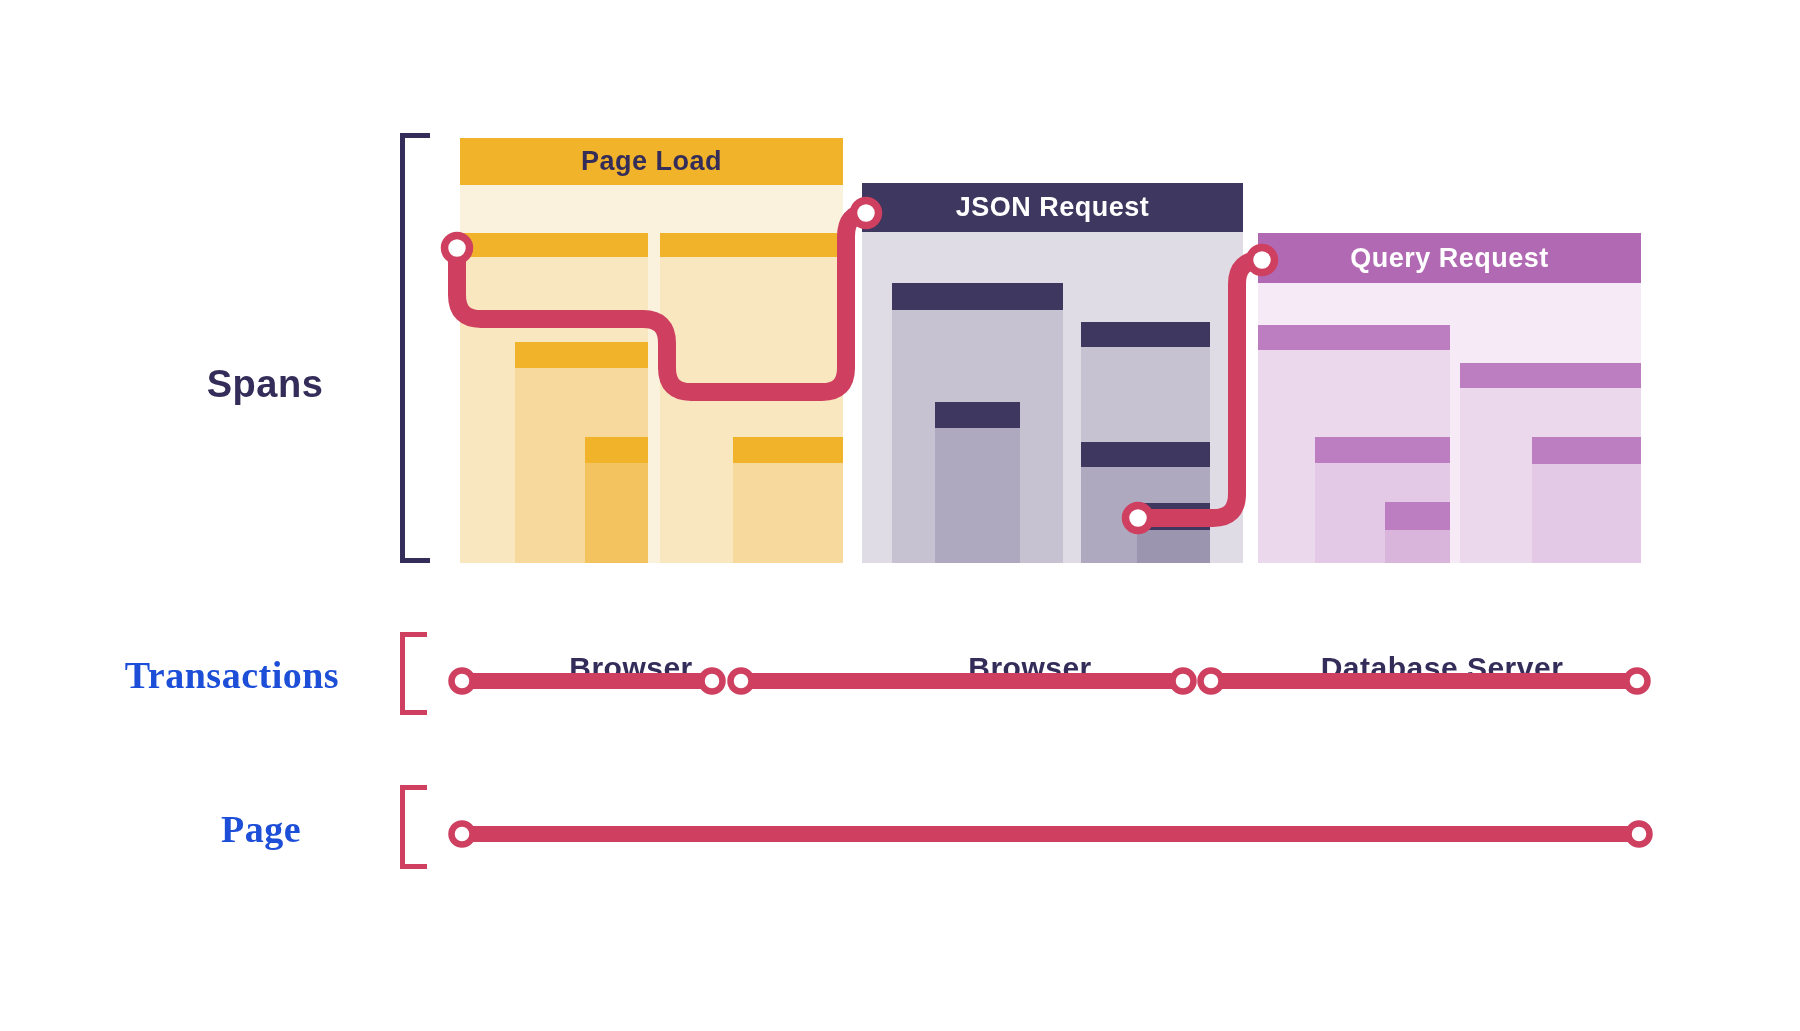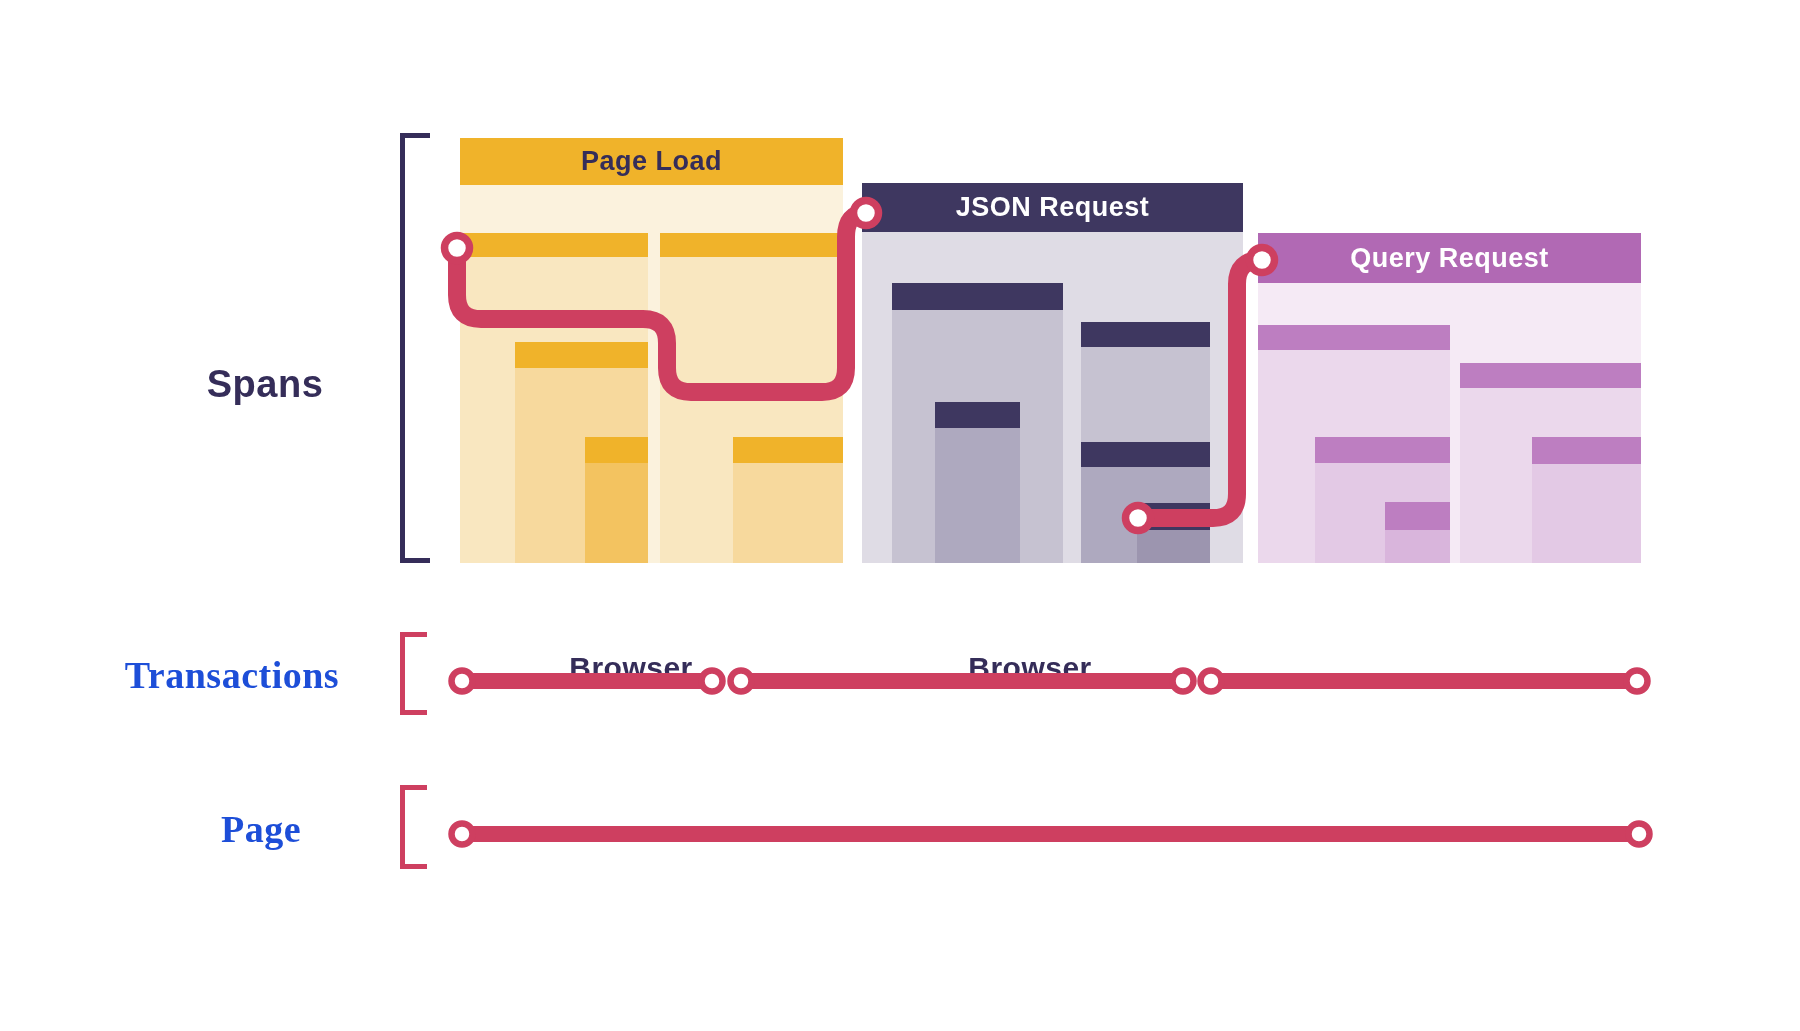--- a/index.html
+++ b/index.html
@@ -105,20 +105,21 @@
     <div class="span" style="left:202px;top:130px;width:181px;height:200px;background:#EBD8EC;">
         <div class="span-head" style="height:25px;background:#BD7EC1;"></div>
       </div>
     <div class="span" style="left:274px;top:204px;width:109px;height:126px;background:#E3C9E5;">
         <div class="span-head" style="height:27px;background:#BD7EC1;"></div>
       </div>
   </div>
 
   <div class="caption" style="left:631px;top:607px;">Browser</div>
   <div class="caption" style="left:1030px;top:607px;">Browser</div>
+  <div class="caption" style="left:1442px;top:607px;">Database Server</div>
 
   <svg class="overlay" width="1800" height="1031" viewBox="0 0 1800 1031">
 
     <path d="M 457 248 L 457 295 Q 457 319 481 319 L 643 319 Q 667 319 667 343 L 667 368 Q 667 392 691 392 L 822 392 Q 846 392 846 368 L 846 237 Q 846 213 866 213" fill="none" stroke="#CE3F60" stroke-width="18"></path>
 
     <path d="M 1138 518 L 1213 518 Q 1237 518 1237 494 L 1237 284 Q 1237 260 1261 260 L 1262 260" fill="none" stroke="#CE3F60" stroke-width="18"></path>
 
     <circle cx="457" cy="248" r="12.5" fill="#ffffff" stroke="#CE3F60" stroke-width="7.5"></circle>
     <circle cx="866" cy="213" r="12.5" fill="#ffffff" stroke="#CE3F60" stroke-width="7.5"></circle>
     <circle cx="1138" cy="518" r="12.5" fill="#ffffff" stroke="#CE3F60" stroke-width="7.5"></circle>

